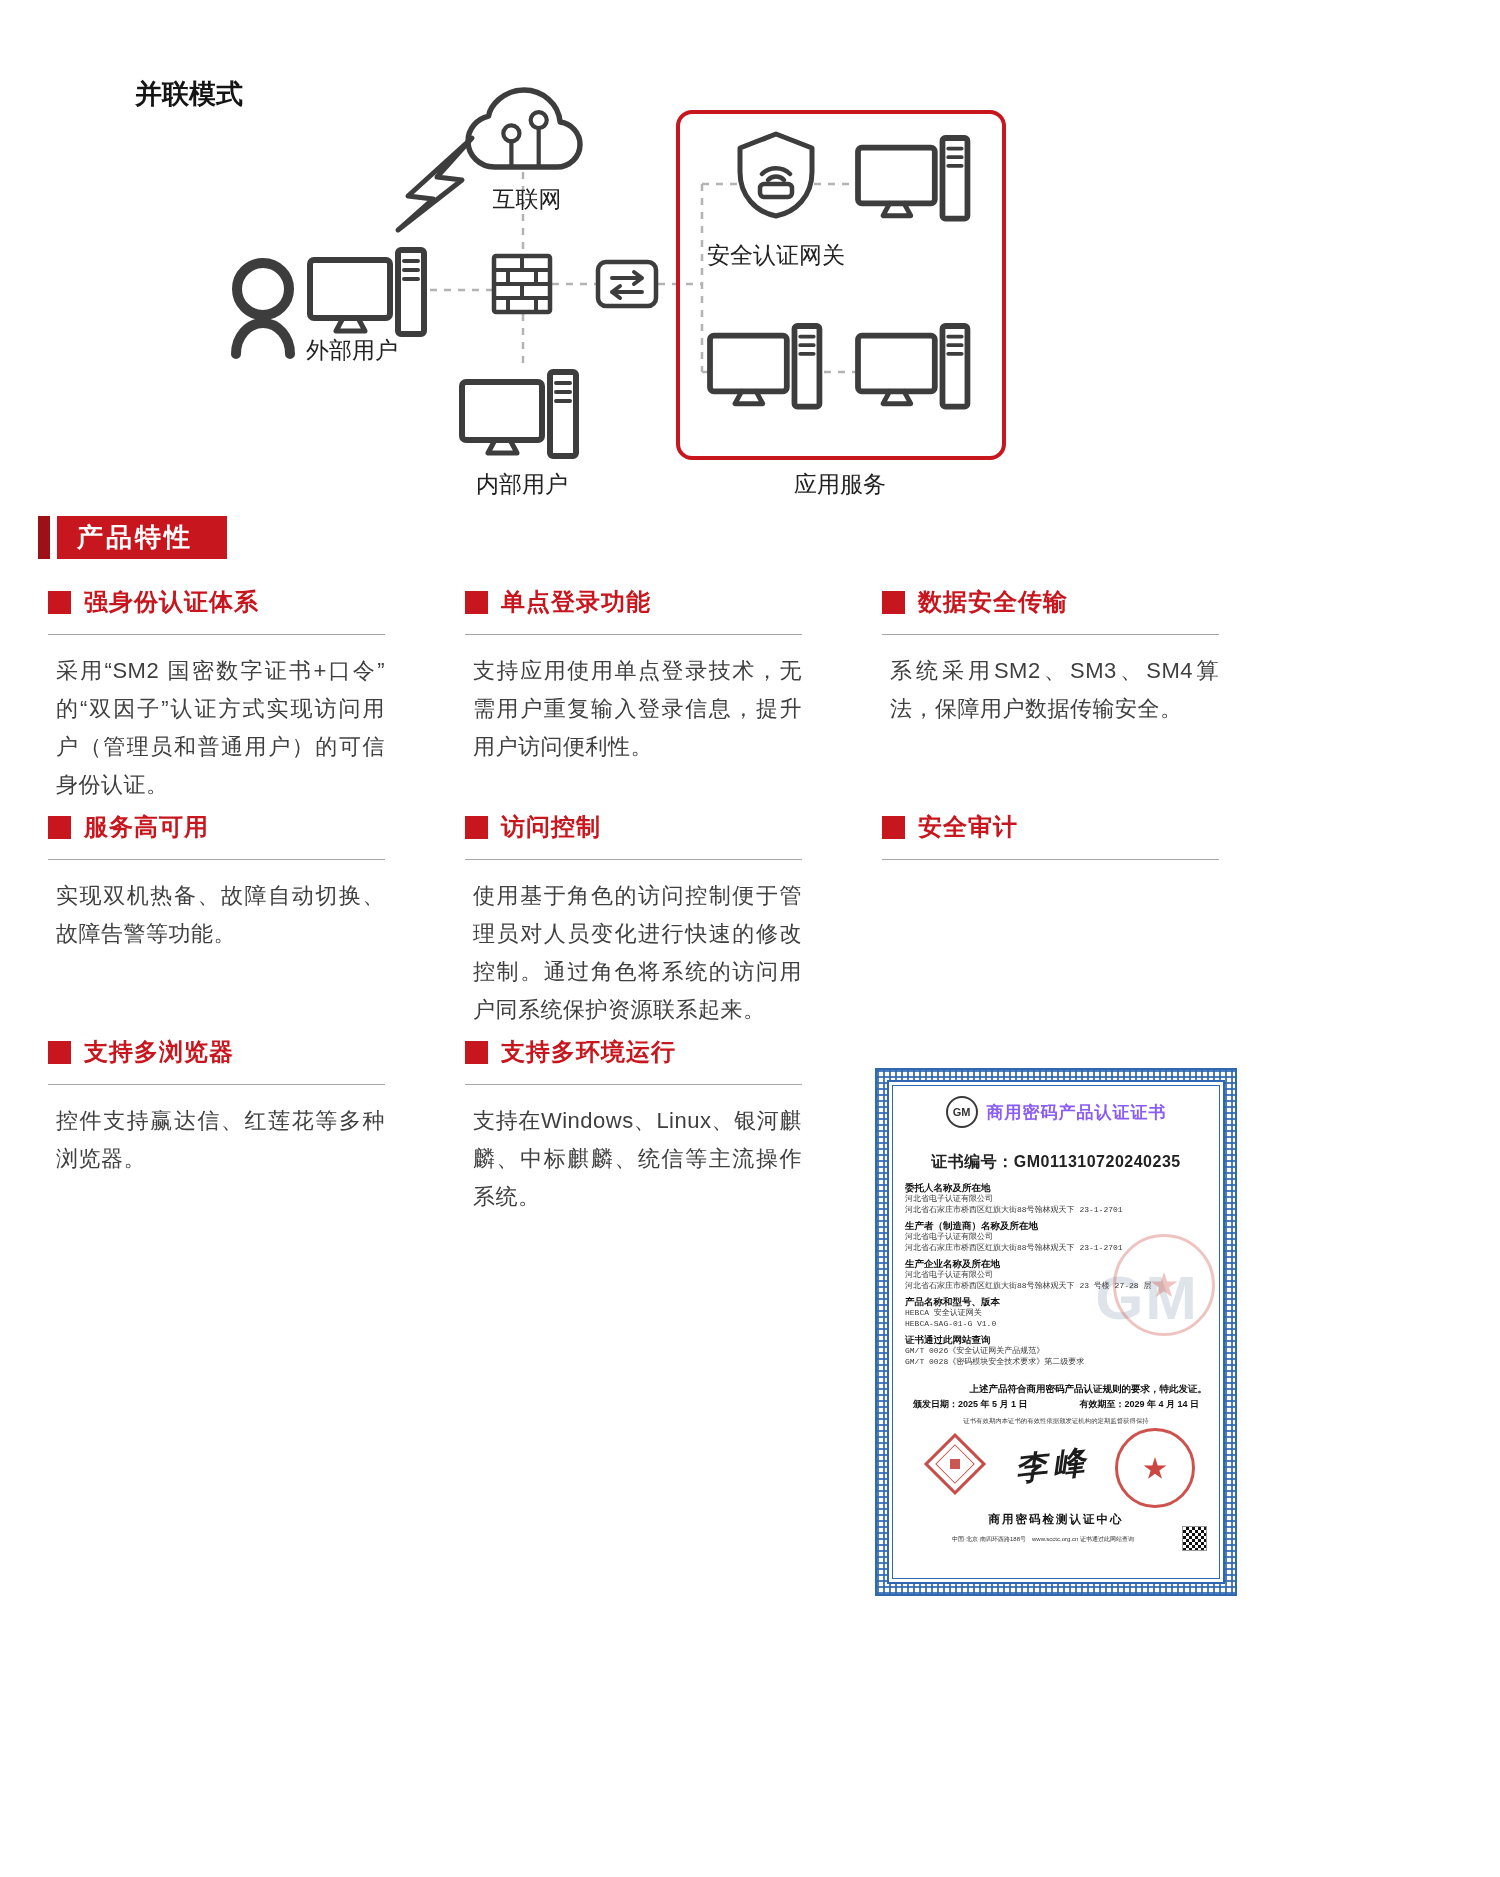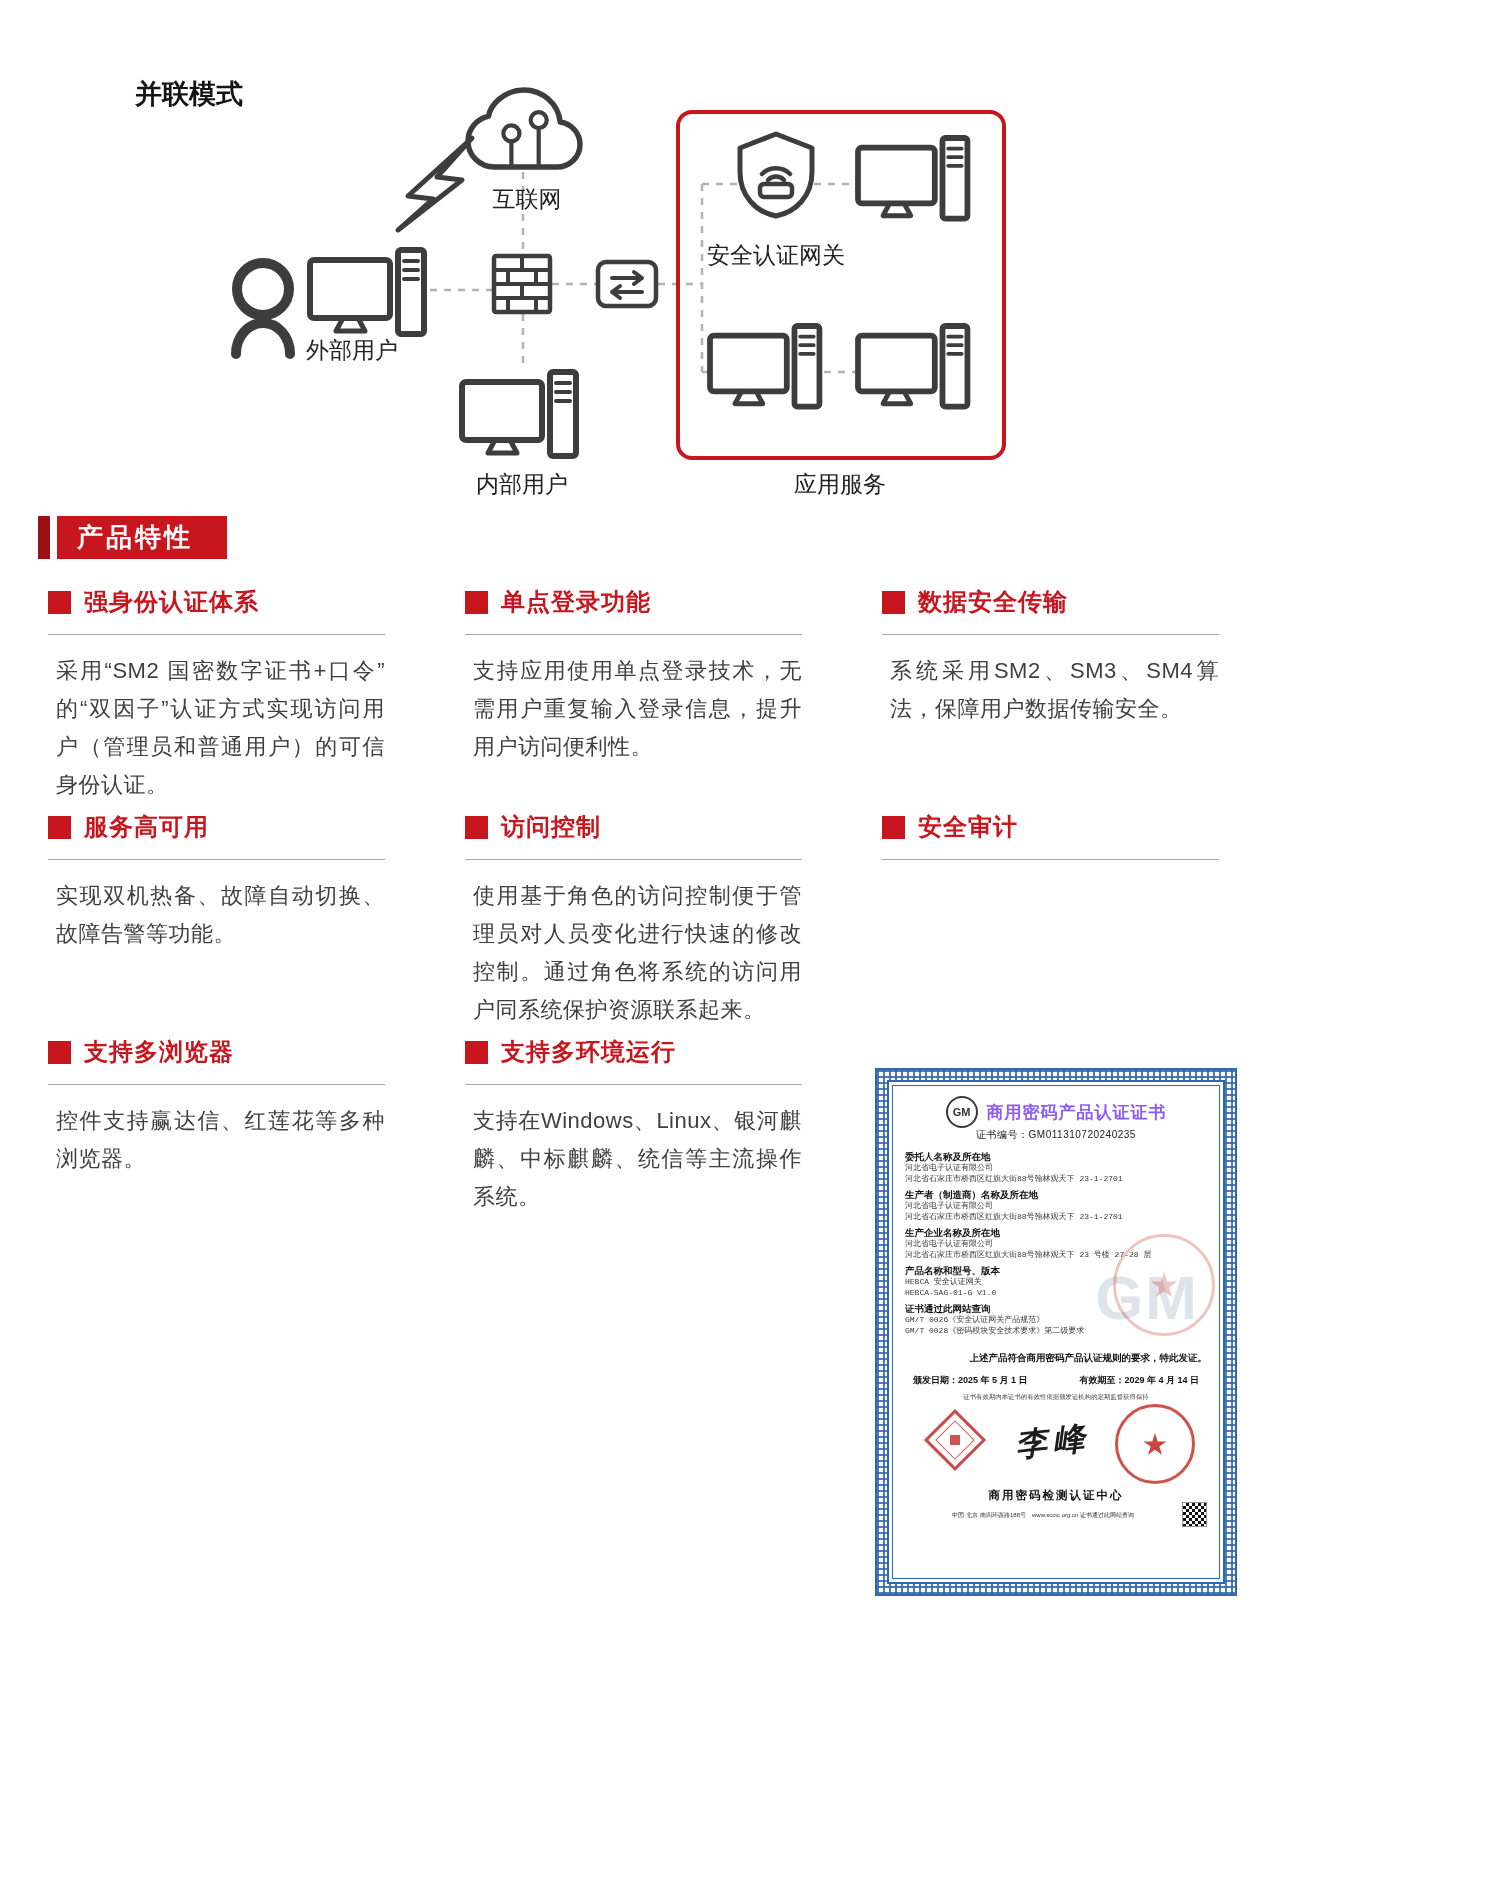--- a/index.html
+++ b/index.html
@@ -75,27 +75,27 @@
   }
   .wm-seal .star { color:rgba(200,60,50,.30); font-size:30px; }
 
   .cert-head { display:flex; align-items:center; justify-content:center; gap:9px; margin-top:2px; }
   .cert-logo {
     width:32px; height:32px; border-radius:50%; border:2px solid #3a3a3a; flex:none;
     display:flex; align-items:center; justify-content:center;
     font-size:11px; font-weight:bold; color:#333;
   }
   .cert-title { font-size:17px; font-weight:bold; color:#8b5cf6; letter-spacing:1px; }
-  .cert-no { text-align:center; font-size:10px; color:#222; margin-top:0; letter-spacing:.5px; }
+  .cert-no { text-align:center; font-size:16px; color:#222; margin-top:24px; letter-spacing:.5px;font-weight:bold; }
   .cert-fields { margin-top:8px; }
   .cf { margin-top:4px; }
   .cf-label { font-size:9.5px; font-weight:bold; color:#101010; line-height:13px; }
   .cf-line { font-size:8px; color:#3a3a3a; line-height:10.5px;font-family:Liberation Mono, monospace; }
   .cert-statement { margin-top:16px; text-align:right; font-size:9.5px; font-weight:bold; color:#101010; }
-  .cert-dates { display:flex; justify-content:space-between; padding:0 8px; margin-top:9px; font-size:9px; font-weight:bold; color:#101010; }
+  .cert-dates { display:flex; justify-content:space-between; padding:0 8px; margin-top:2px; font-size:9px; font-weight:bold; color:#101010; }
   .cert-note { margin-top:6px; text-align:center; font-size:6.4px; color:#444; }
   .cert-seal-row { position:relative; height:86px; }
   .seal-diamond {
     position:absolute; left:28px; top:16px; width:44px; height:44px;
     border:3px solid rgba(190,45,40,.85); transform:rotate(45deg);
   }
   .seal-diamond::before { content:""; position:absolute; inset:5px; border:1.5px solid rgba(190,45,40,.8); }
   .seal-diamond::after {
     content:""; position:absolute; left:50%; top:50%; width:10px; height:10px;
     margin:-5px 0 0 -5px; background:rgba(190,45,40,.8); transform:rotate(45deg);

